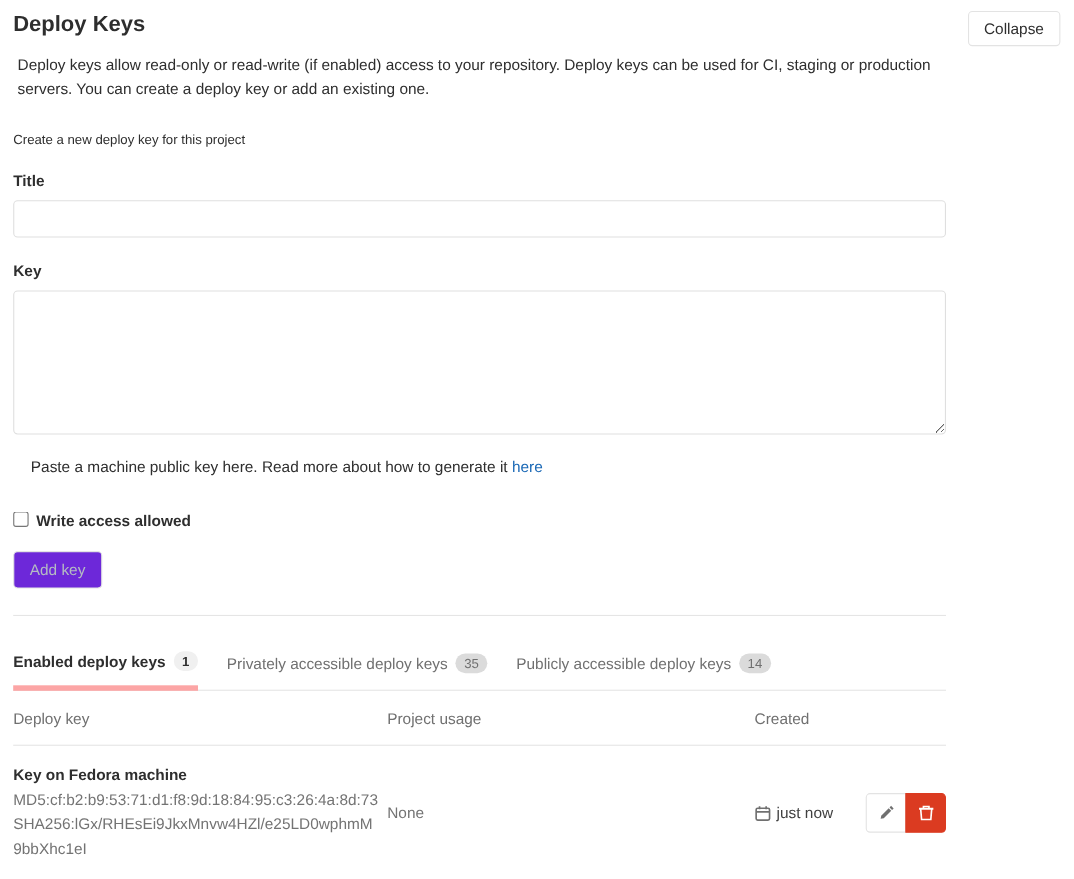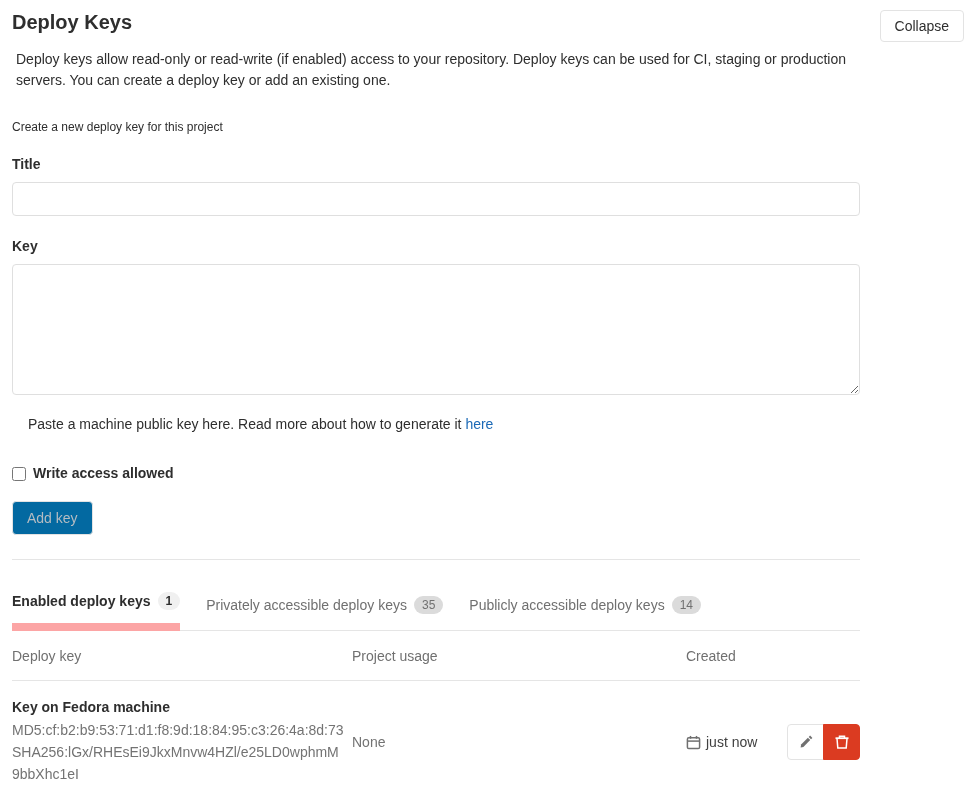--- a/index.html
+++ b/index.html
@@ -32,37 +32,37 @@
     outline: none; background: #fff;
   }
   .key-textarea {
     width: 848px; height: 131px; border: 1px solid #dfdfdf; border-radius: 4px;
     padding: 6px 10px; font-family: inherit; font-size: 14px; color: #2e2e2e;
     outline: none; resize: both; display: block; background: #fff;
   }
   .hint { margin: 19px 16px 0; line-height: 20px; }
   .hint a { color: #1b69b6; text-decoration: none; }
 
-  .checkbox-row { display: flex; align-items: flex-end; margin-top: 31px; }
+  .checkbox-row { display: flex; align-items: flex-start; margin-top: 31px; }
   .checkbox-row input { width: 14px; height: 14px; margin: 0 7px 0 0; }
   .checkbox-row label { font-weight: bold; }
 
   .help-text { margin: 30px 0 0; line-height: 20px; }
 
   .btn-add-key {
-    margin-top: 20px; background: #0369a1; border: 1px solid #e3e3e3; border-radius: 4px;
+    margin-top: 20px; background: #6d28d9; border: 1px solid #e3e3e3; border-radius: 4px;
     padding: 8px 14px; font-size: 14px; color: #b5bcc2; font-family: inherit;
   }
 
   .divider { border: 0; border-top: 1px solid #e5e5e5; margin: 24px 0 0; width: 848px; }
 
   
   .tabs { display: flex; width: 848px; border-bottom: 1px solid #e5e5e5; margin-top: 20px; }
   .tab { display: flex; align-items: center; gap: 7px; padding: 12px 0 13px; margin-right: 26px; cursor: pointer; color: #707070; }
-  .tab.active { color: #2e2e2e; font-weight: bold; border-bottom: 8px solid #fca5a5; margin-bottom: -1px; }
+  .tab.active { color: #2e2e2e; font-weight: bold; border-bottom: 5px solid #fca5a5; margin-bottom: -1px; }
   .badge {
     display: inline-block; border-radius: 10px; padding: 2px 8px; font-size: 12px;
     background: #dbdbdb; color: #707070; font-weight: normal; line-height: 14px;
   }
   .tab.active .badge { background: #f0f0f0; color: #2e2e2e; font-weight: bold; }
 
   
   .table-header { display: flex; width: 848px; color: #707070; padding: 17px 0 16px; border-bottom: 1px solid #e5e5e5; }
   .col-key { width: 340px; }
   .col-usage { width: 334px; }

